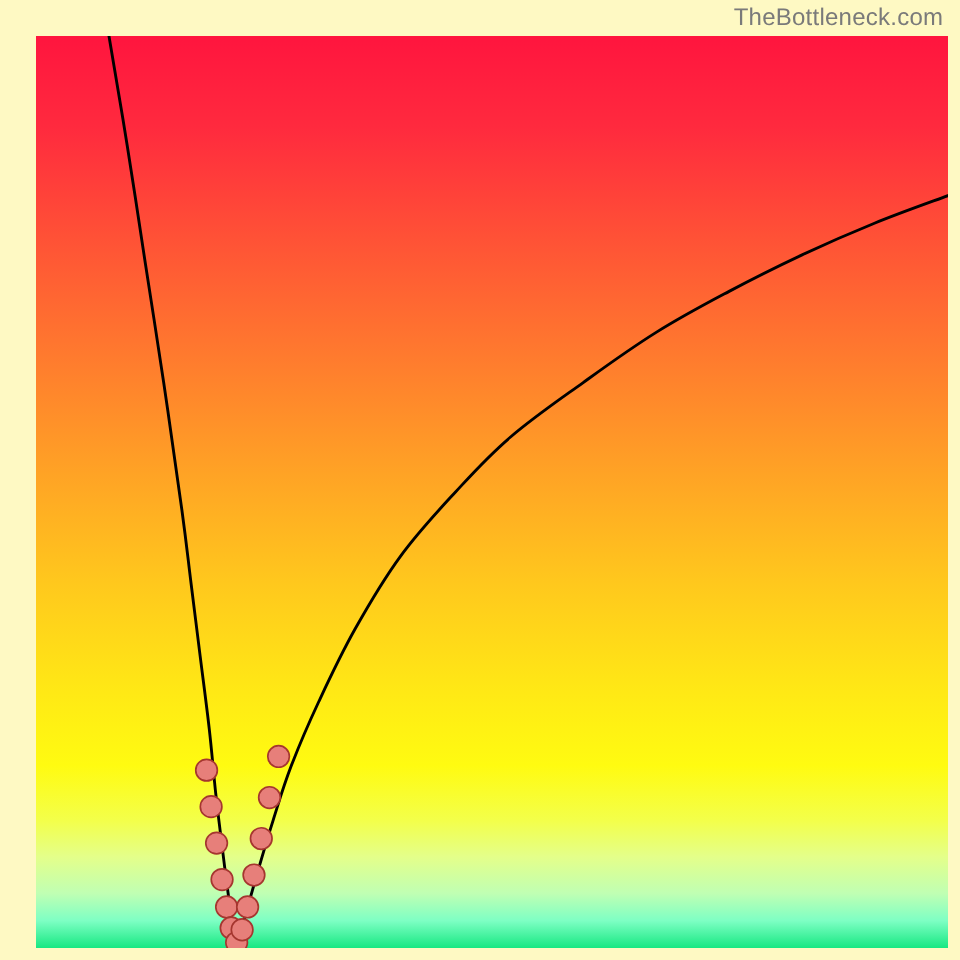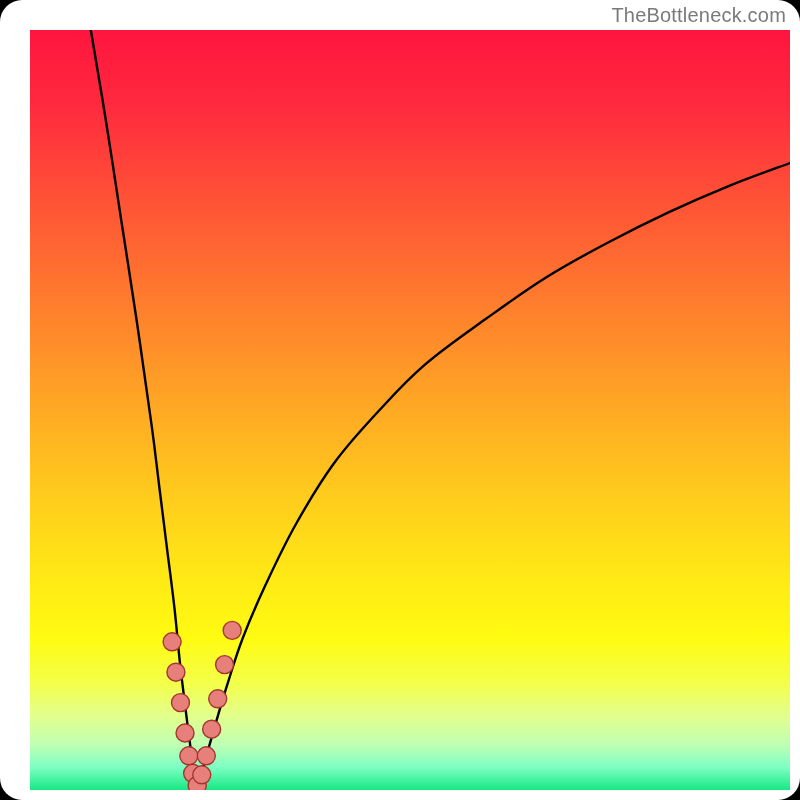--- a/index.html
+++ b/index.html
@@ -8,22 +8,21 @@
     width: 800px;
     height: 800px;
     overflow: hidden;
     background: #000;
     font-family: Arial, Helvetica, sans-serif;
   }
   .frame {
     position: relative;
     width: 800px;
     height: 800px;
-    background: #ffffff;
-    border-radius: 22px;
+    background: #fef9c3;
   }
   .plot-area {
     position: absolute;
     left: 30px;
     top: 30px;
     width: 760px;
     height: 760px;
     overflow: hidden;
   }
   .gradient-bg {

